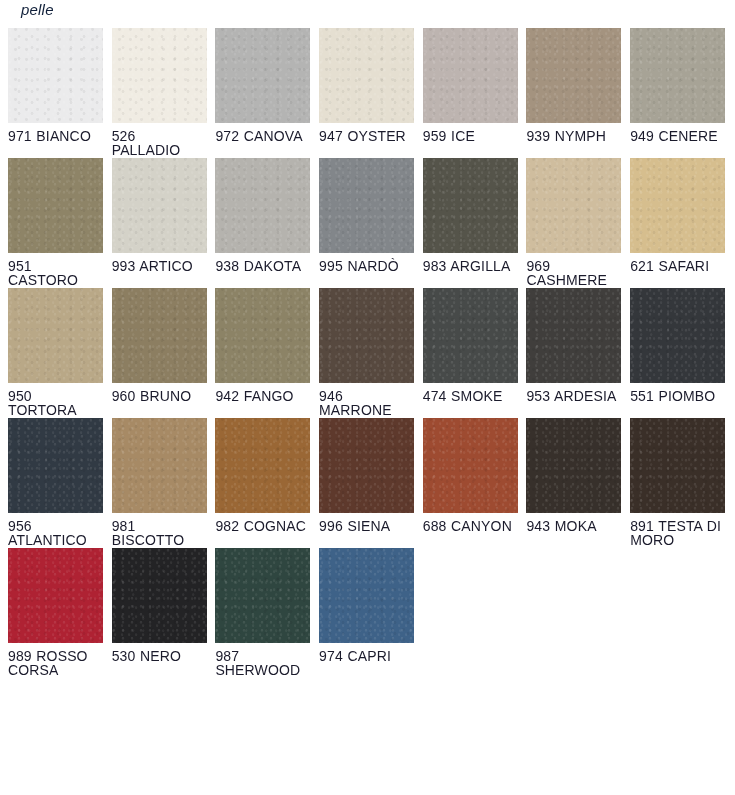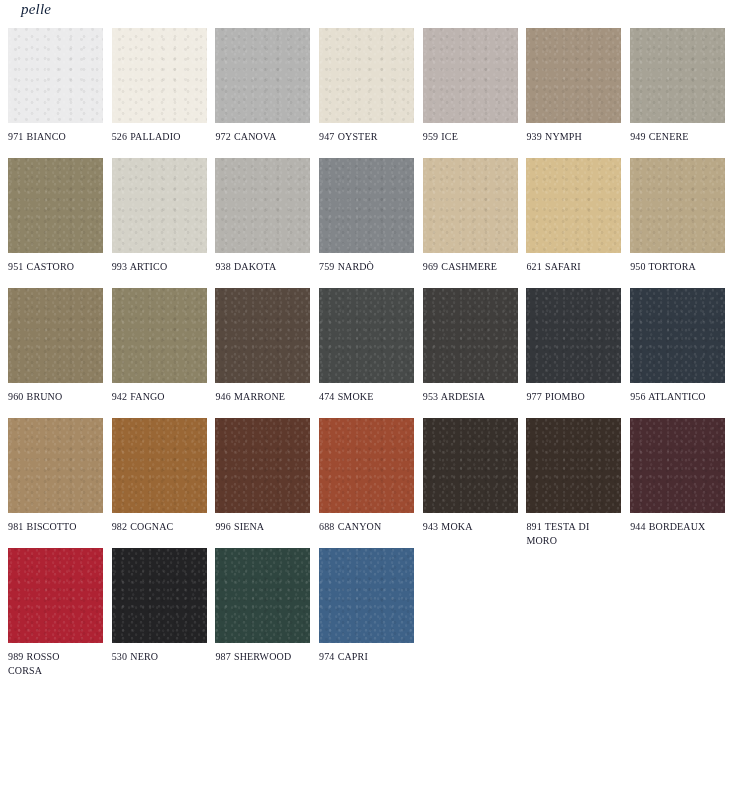--- a/index.html
+++ b/index.html
@@ -14,21 +14,20 @@
     font-family: "Liberation Sans", sans-serif;
     color: #1a1a2e;
     overflow: hidden;
     position: relative;
   }
   #page {
     position: relative;
     width: 711px;
     height: 795px;
     box-sizing: border-box;
-    font-family: Liberation Serif, serif;
   }
   .category-title {
     position: absolute;
     left: 21px;
     top: 1px;
     font-size: 15px;
     font-style: italic;
     font-weight: 400;
     letter-spacing: 0.2px;
     color: #11203a;
@@ -57,21 +56,21 @@
       radial-gradient(circle at 22% 28%, rgba(255,255,255,0.085) 0 1.1px, rgba(0,0,0,0) 1.6px),
       radial-gradient(circle at 68% 14%, rgba(0,0,0,0.055) 0 1.2px, rgba(0,0,0,0) 1.7px),
       radial-gradient(circle at 44% 62%, rgba(255,255,255,0.07) 0 1.0px, rgba(0,0,0,0) 1.5px),
       radial-gradient(circle at 85% 78%, rgba(0,0,0,0.05) 0 1.2px, rgba(0,0,0,0) 1.7px),
       radial-gradient(circle at 12% 88%, rgba(255,255,255,0.06) 0 1.0px, rgba(0,0,0,0) 1.5px);
     background-size: 9px 8px, 11px 10px, 7px 9px, 13px 11px, 10px 12px;
     background-blend-mode: normal;
   }
   .swatch-label {
     margin-top: 7px;
-    font-size: 10px;
+    font-size: 14px;
     line-height: 13.5px;
     letter-spacing: 0.15px;
     color: #1b1b2c;
     font-weight: 400;
     word-spacing: 0.5px;
     white-space: pre-line;
   }
 </style>
 </head>
 <body>
@@ -116,21 +115,25 @@
       <div class="swatch-cell">
         <div class="swatch-chip" style="background-color: rgb(212, 210, 200);"></div>
         <div class="swatch-label">993 ARTICO</div>
       </div>
       <div class="swatch-cell">
         <div class="swatch-chip" style="background-color: rgb(181, 179, 174);"></div>
         <div class="swatch-label">938 DAKOTA</div>
       </div>
       <div class="swatch-cell">
         <div class="swatch-chip" style="background-color: rgb(130, 134, 138);"></div>
-        <div class="swatch-label">759 NARDÒ</div>
+        <div class="swatch-label">995 NARDÒ</div>
+      </div>
+      <div class="swatch-cell">
+        <div class="swatch-chip" style="background-color: rgb(85, 84, 74);"></div>
+        <div class="swatch-label">983 ARGILLA</div>
       </div>
       <div class="swatch-cell">
         <div class="swatch-chip" style="background-color: rgb(207, 189, 158);"></div>
         <div class="swatch-label">969 CASHMERE</div>
       </div>
       <div class="swatch-cell">
         <div class="swatch-chip" style="background-color: rgb(214, 190, 142);"></div>
         <div class="swatch-label">621 SAFARI</div>
       </div>
       <div class="swatch-cell">
@@ -152,21 +155,21 @@
       <div class="swatch-cell">
         <div class="swatch-chip" style="background-color: rgb(71, 74, 73);"></div>
         <div class="swatch-label">474 SMOKE</div>
       </div>
       <div class="swatch-cell">
         <div class="swatch-chip" style="background-color: rgb(64, 62, 60);"></div>
         <div class="swatch-label">953 ARDESIA</div>
       </div>
       <div class="swatch-cell">
         <div class="swatch-chip" style="background-color: rgb(52, 55, 59);"></div>
-        <div class="swatch-label">977 PIOMBO</div>
+        <div class="swatch-label">551 PIOMBO</div>
       </div>
       <div class="swatch-cell">
         <div class="swatch-chip" style="background-color: rgb(49, 58, 68);"></div>
         <div class="swatch-label">956 ATLANTICO</div>
       </div>
       <div class="swatch-cell">
         <div class="swatch-chip" style="background-color: rgb(167, 138, 101);"></div>
         <div class="swatch-label">981 BISCOTTO</div>
       </div>
       <div class="swatch-cell">
@@ -184,24 +187,20 @@
       <div class="swatch-cell">
         <div class="swatch-chip" style="background-color: rgb(55, 48, 43);"></div>
         <div class="swatch-label">943 MOKA</div>
       </div>
       <div class="swatch-cell">
         <div class="swatch-chip" style="background-color: rgb(58, 47, 40);"></div>
         <div class="swatch-label">891 TESTA DI
 MORO</div>
       </div>
       <div class="swatch-cell">
-        <div class="swatch-chip" style="background-color: rgb(74, 44, 49);"></div>
-        <div class="swatch-label">944 BORDEAUX</div>
-      </div>
-      <div class="swatch-cell">
         <div class="swatch-chip" style="background-color: rgb(175, 34, 51);"></div>
         <div class="swatch-label">989 ROSSO
 CORSA</div>
       </div>
       <div class="swatch-cell">
         <div class="swatch-chip" style="background-color: rgb(35, 35, 37);"></div>
         <div class="swatch-label">530 NERO</div>
       </div>
       <div class="swatch-cell">
         <div class="swatch-chip" style="background-color: rgb(47, 70, 64);"></div>

